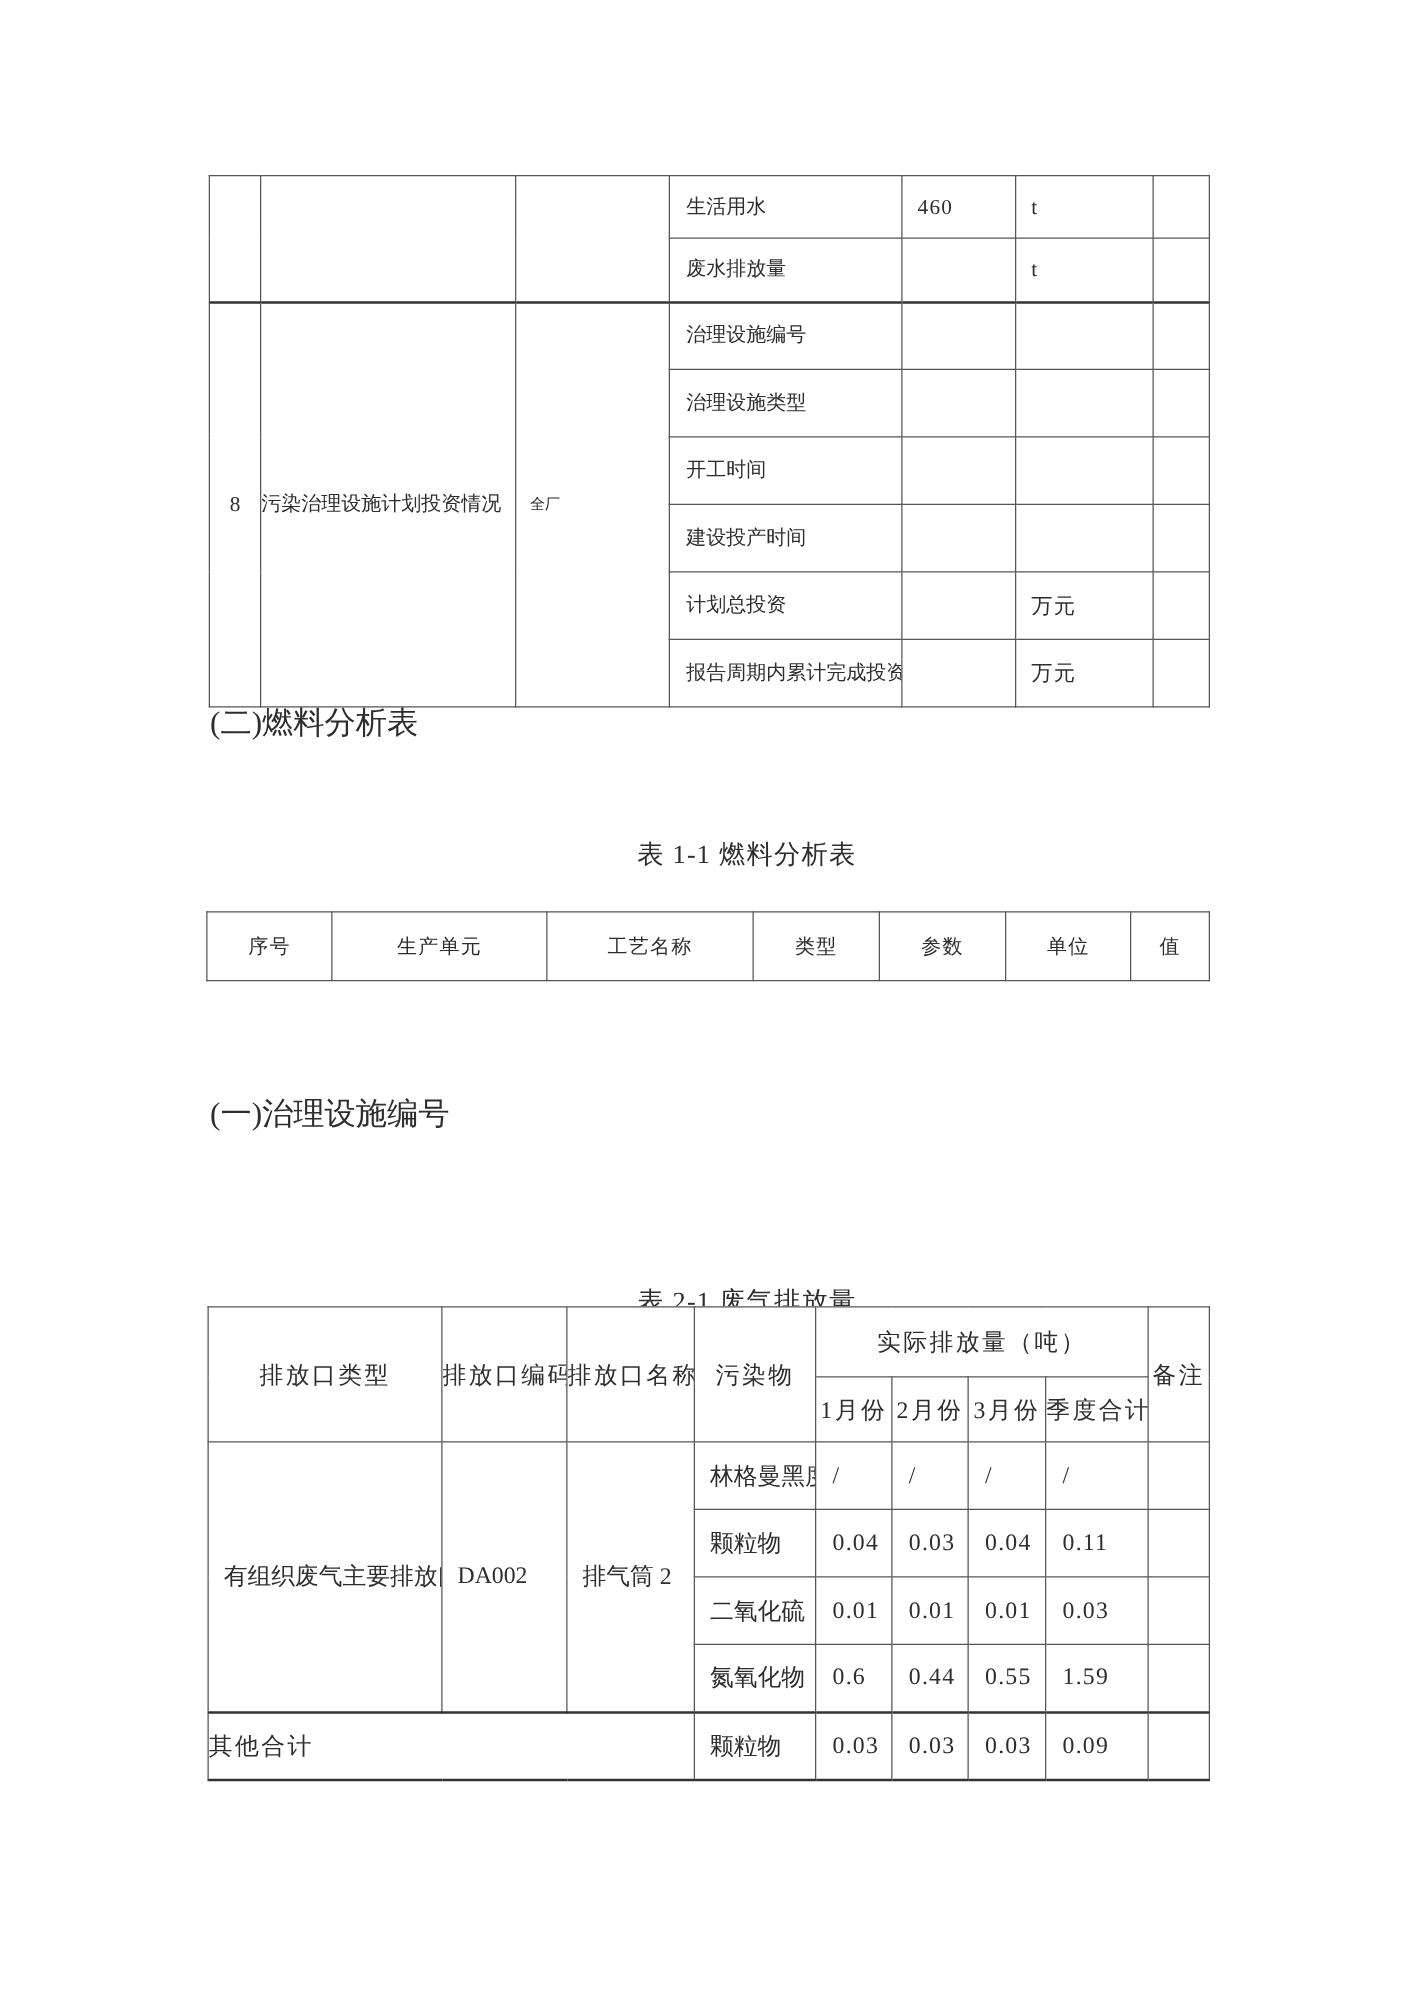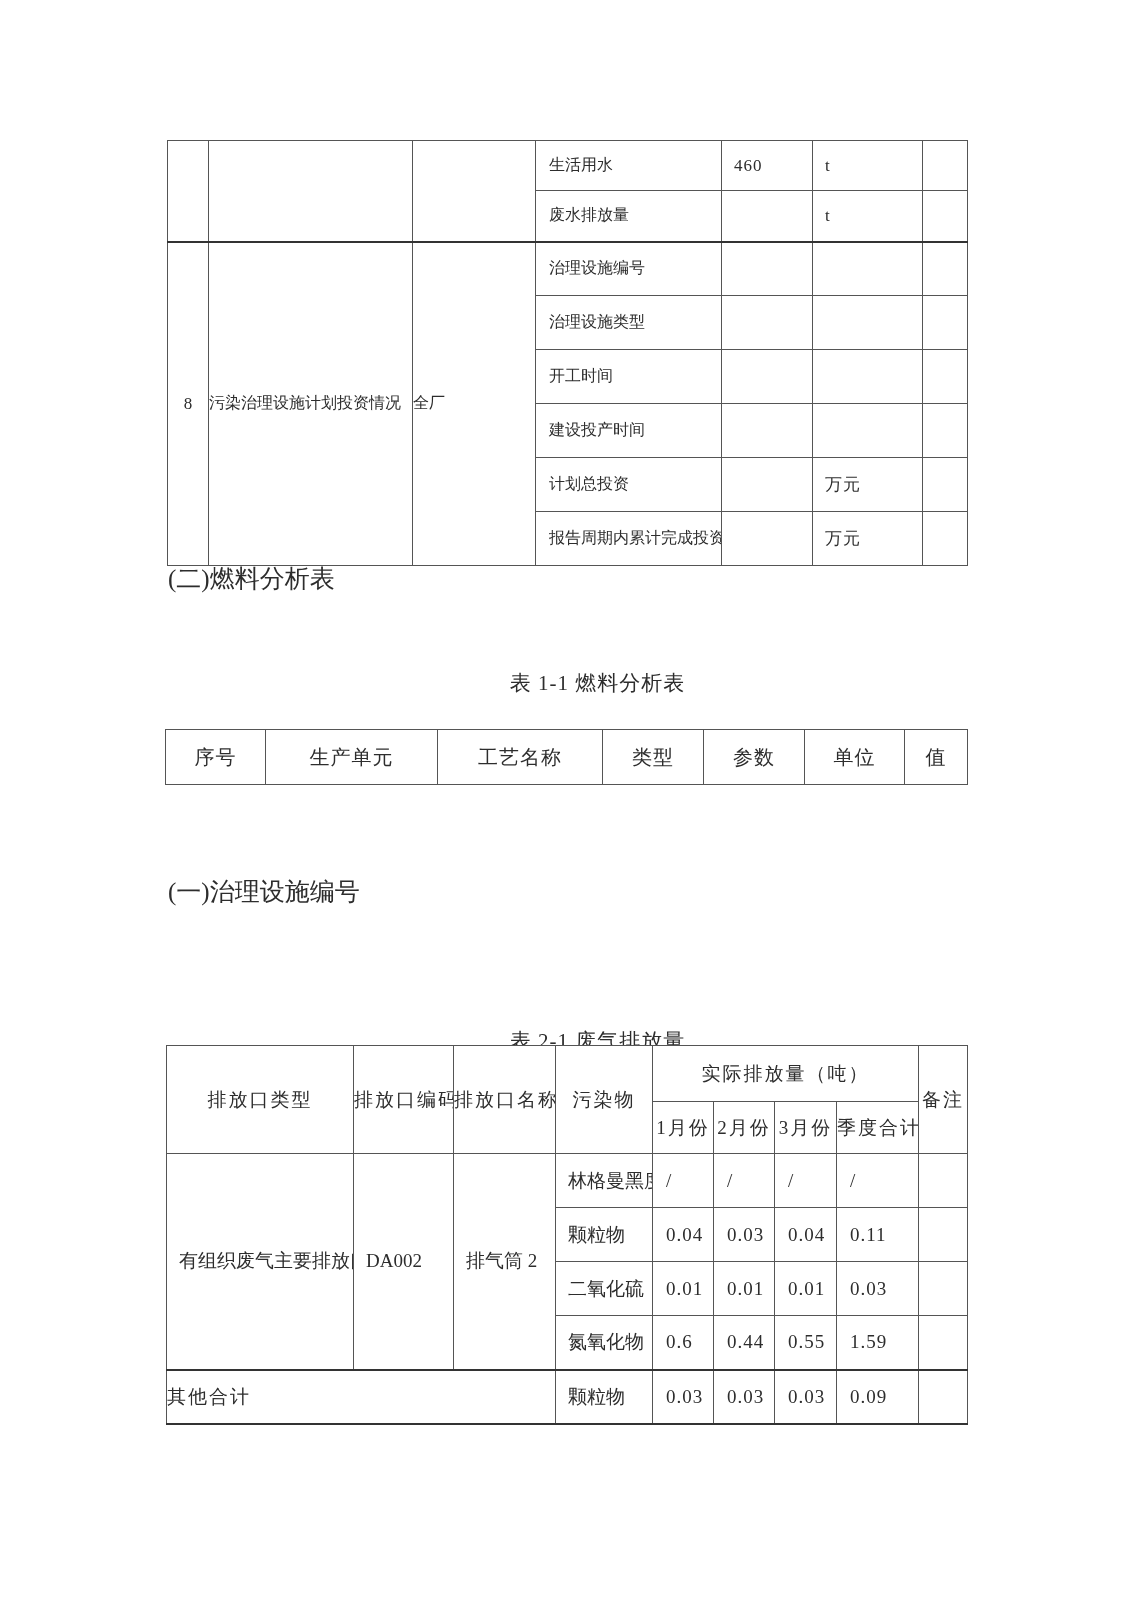--- a/index.html
+++ b/index.html
@@ -10,24 +10,24 @@
   }
   .tbl{position:absolute;border-collapse:collapse;table-layout:fixed;background:#fff;}
   .tbl td{border:1px solid #555555;vertical-align:middle;overflow:hidden;white-space:nowrap;padding:0;}
   
   .facility{left:167px;top:140px;width:800px;font-size:17px;}
   .facility td.lbl{padding-left:13px;text-align:left;font-size:16px;}
   .facility td.val,.facility td.unit{padding-left:12px;text-align:left;letter-spacing:1px;}
   .facility td.rmk{}
   .facility td.no{text-align:center;font-size:17px;}
   .facility td.item{padding-left:0;font-size:16px;}
-  .facility td.scope{font-size:16px;}
+  .facility td.scope{padding-left:11px;font-size:12px;}
   .facility tr.sec td{border-top:2px solid #333333;}
   
-  .fuel{left:165px;top:729px;width:802px;font-size:20px;}
+  .fuel{left:165px;top:729px;width:802px;font-size:16px;}
   .fuel td{text-align:center;letter-spacing:1px;}
   
   .emission{left:166px;top:1045px;width:801px;font-size:19px;}
   .emission td.hdr{text-align:center;letter-spacing:2px;}
   .emission td.lbl{padding-left:12px;text-align:left;}
   .emission td.num{padding-left:13px;text-align:left;letter-spacing:1px;}
   .emission td.ctr{text-align:left;letter-spacing:2px;}
   .emission tr.thick td{border-top:2px solid #333333;}
   .emission tr.last td{border-bottom:2px solid #333333;}
   

